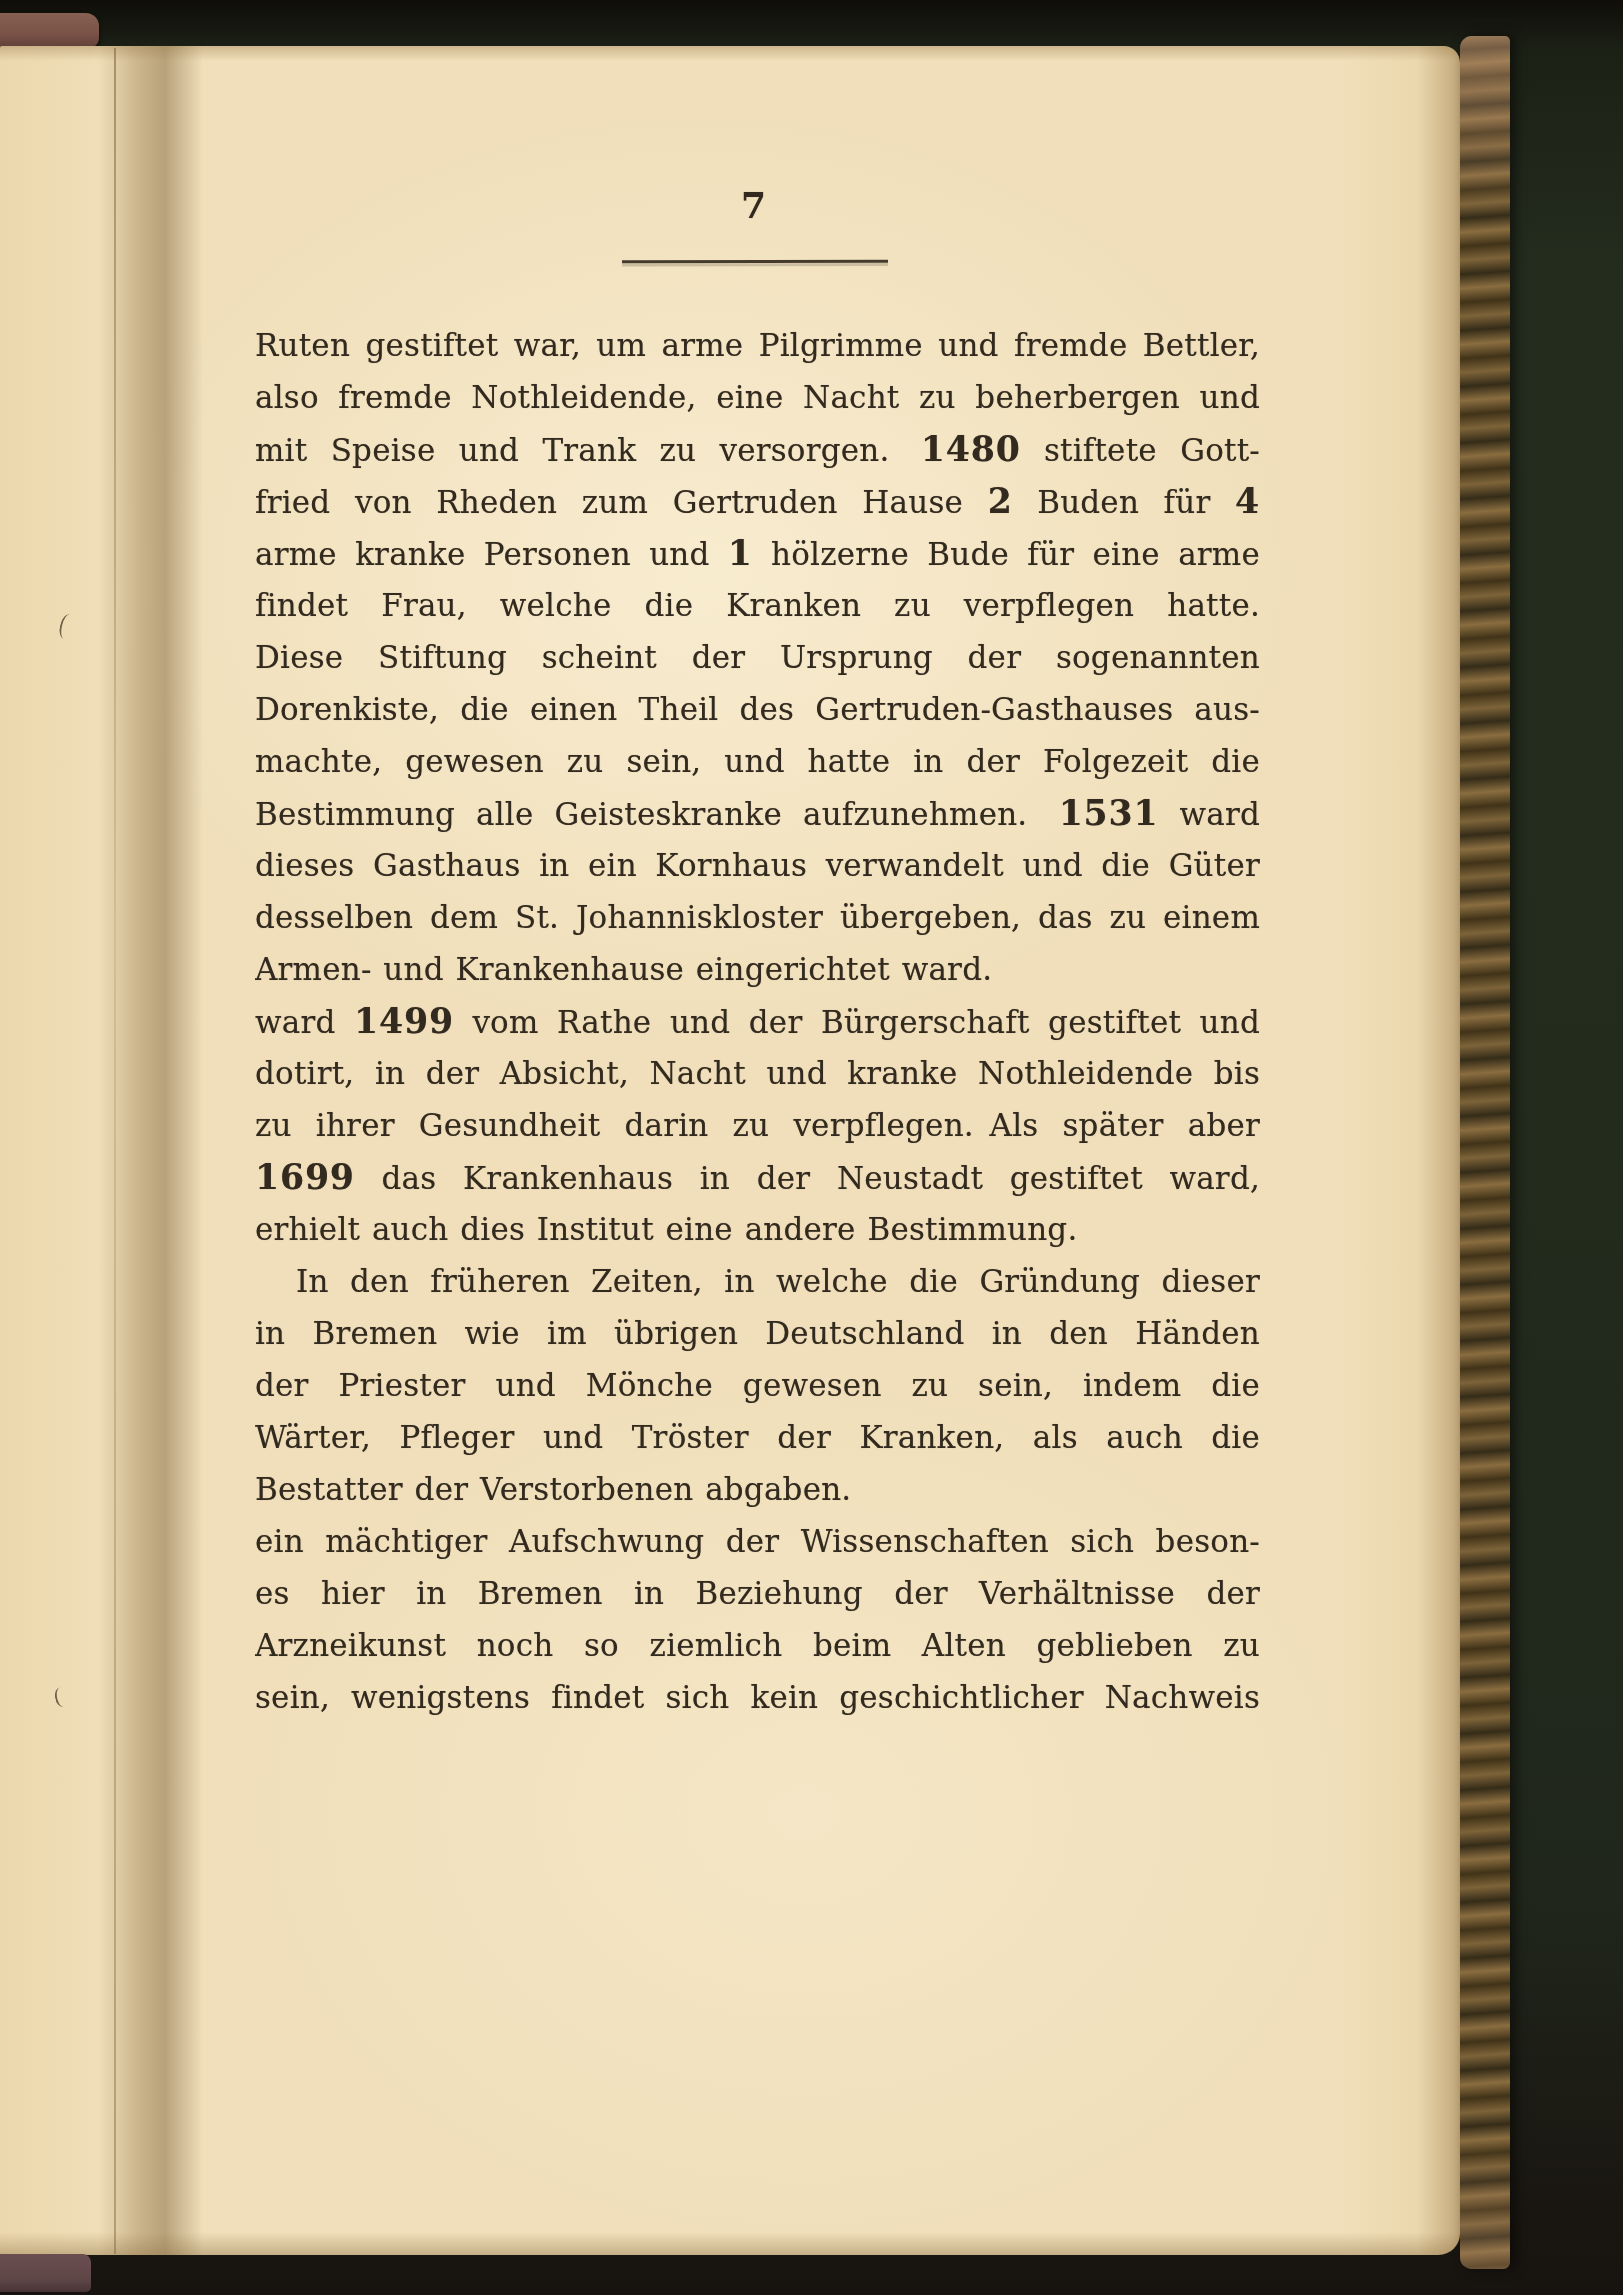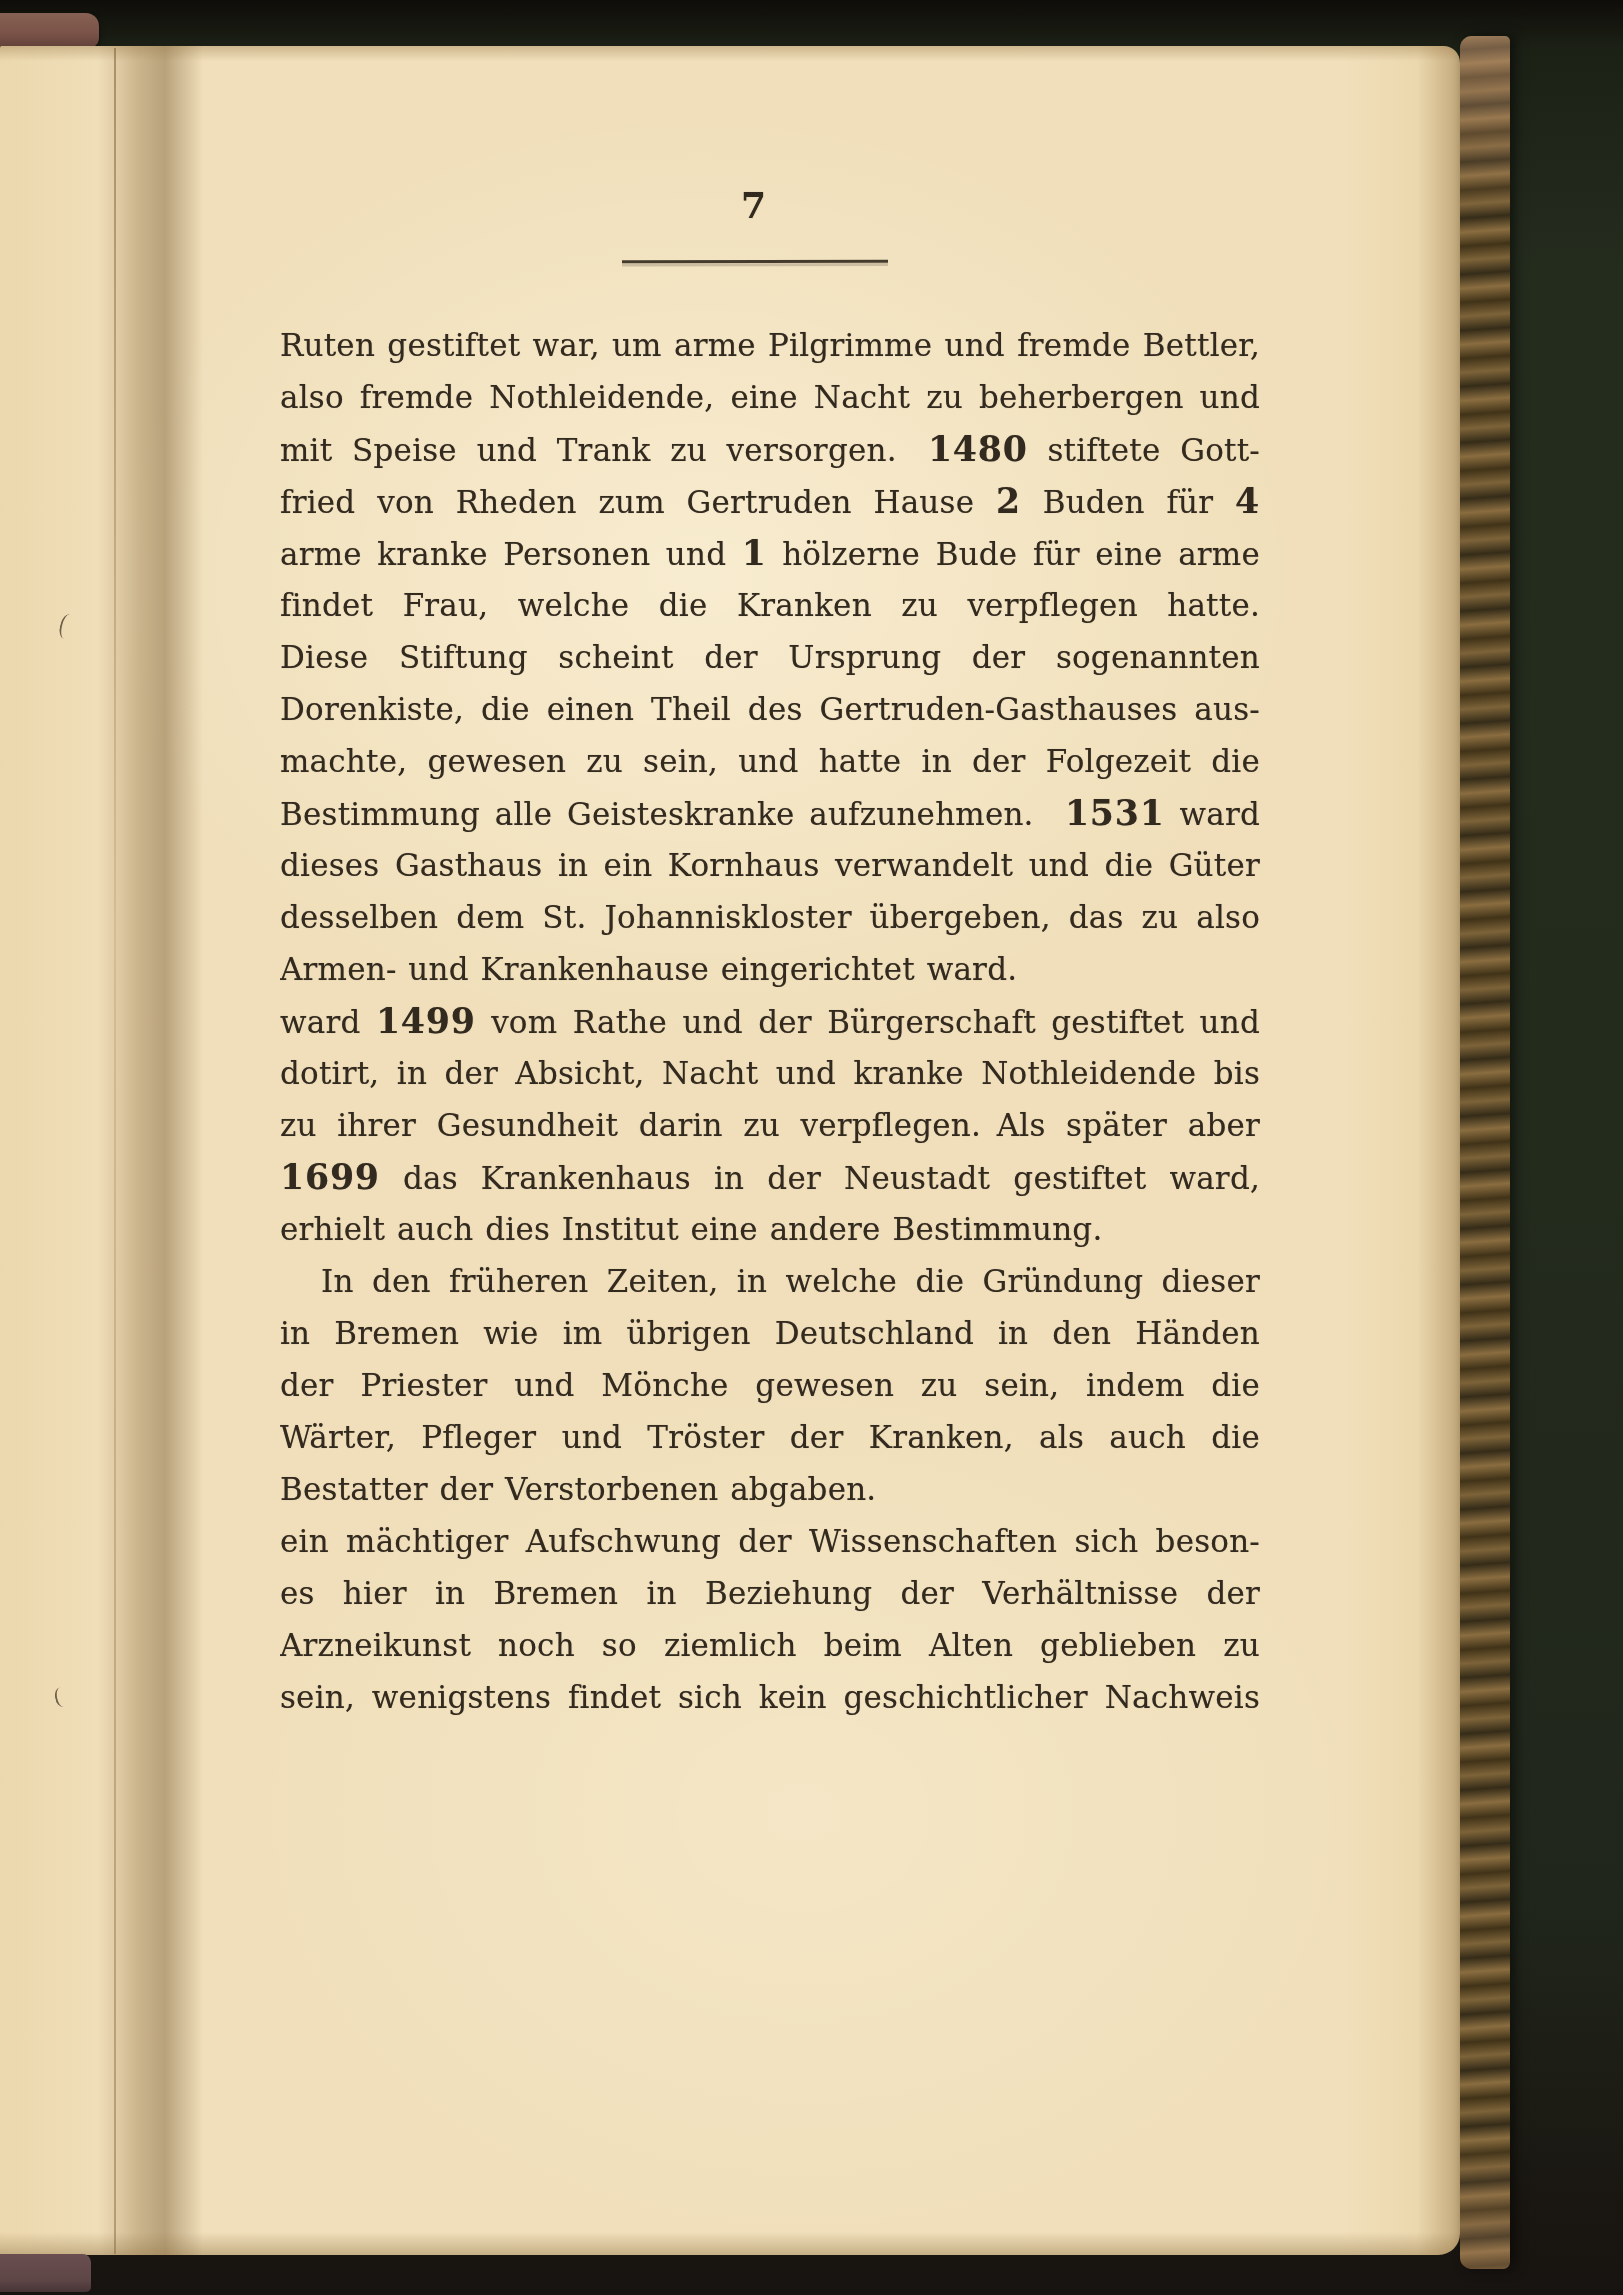--- a/index.html
+++ b/index.html
@@ -79,21 +79,20 @@
     color:var(--ink,#332a1f);
     font-size:31px;
     letter-spacing:0.2px;
     word-spacing:1.7px;
     text-shadow:0 0 0.8px rgba(51,42,31,.38);
   }
   .line{
     height:52px;line-height:52px;overflow:hidden;
     text-align:justify;text-align-last:justify;
     white-space:normal;
-    margin-left:25px;
   }
   .line.para-end{text-align-last:left;}
   .line.indent{text-indent:41px;}
   .line strong{font-weight:bold;font-size:1.12em;letter-spacing:0.8px;}
 </style>
 </head>
 <body>
 
 <div class="scene">
   <div class="spine-strip"></div>
@@ -110,21 +109,21 @@
       <div class="line">also fremde Nothleidende, eine Nacht zu beherbergen und</div>
       <div class="line">mit Speise und Trank zu versorgen. <strong>1480</strong> stiftete Gott-</div>
       <div class="line">fried von Rheden zum Gertruden Hause <strong>2</strong> Buden für <strong>4</strong></div>
       <div class="line">arme kranke Personen und <strong>1</strong> hölzerne Bude für eine arme</div>
       <div class="line">findet Frau, welche die Kranken zu verpflegen hatte.</div>
       <div class="line">Diese Stiftung scheint der Ursprung der sogenannten</div>
       <div class="line">Dorenkiste, die einen Theil des Gertruden-Gasthauses aus-</div>
       <div class="line">machte, gewesen zu sein, und hatte in der Folgezeit die</div>
       <div class="line">Bestimmung alle Geisteskranke aufzunehmen. <strong>1531</strong> ward</div>
       <div class="line">dieses Gasthaus in ein Kornhaus verwandelt und die Güter</div>
-      <div class="line">desselben dem St. Johanniskloster übergeben, das zu also</div>
+      <div class="line">desselben dem St. Johanniskloster übergeben, das zu einem</div>
       <div class="line para-end">Armen- und Krankenhause eingerichtet ward.</div>
       <div class="line">ward <strong>1499</strong> vom Rathe und der Bürgerschaft gestiftet und</div>
       <div class="line">dotirt, in der Absicht, Nacht und kranke Nothleidende bis</div>
       <div class="line">zu ihrer Gesundheit darin zu verpflegen. Als später aber</div>
       <div class="line"><strong>1699</strong> das Krankenhaus in der Neustadt gestiftet ward,</div>
       <div class="line para-end">erhielt auch dies Institut eine andere Bestimmung.</div>
       <div class="line indent">In den früheren Zeiten, in welche die Gründung dieser</div>
       <div class="line">in Bremen wie im übrigen Deutschland in den Händen</div>
       <div class="line">der Priester und Mönche gewesen zu sein, indem die</div>
       <div class="line">Wärter, Pfleger und Tröster der Kranken, als auch die</div>

